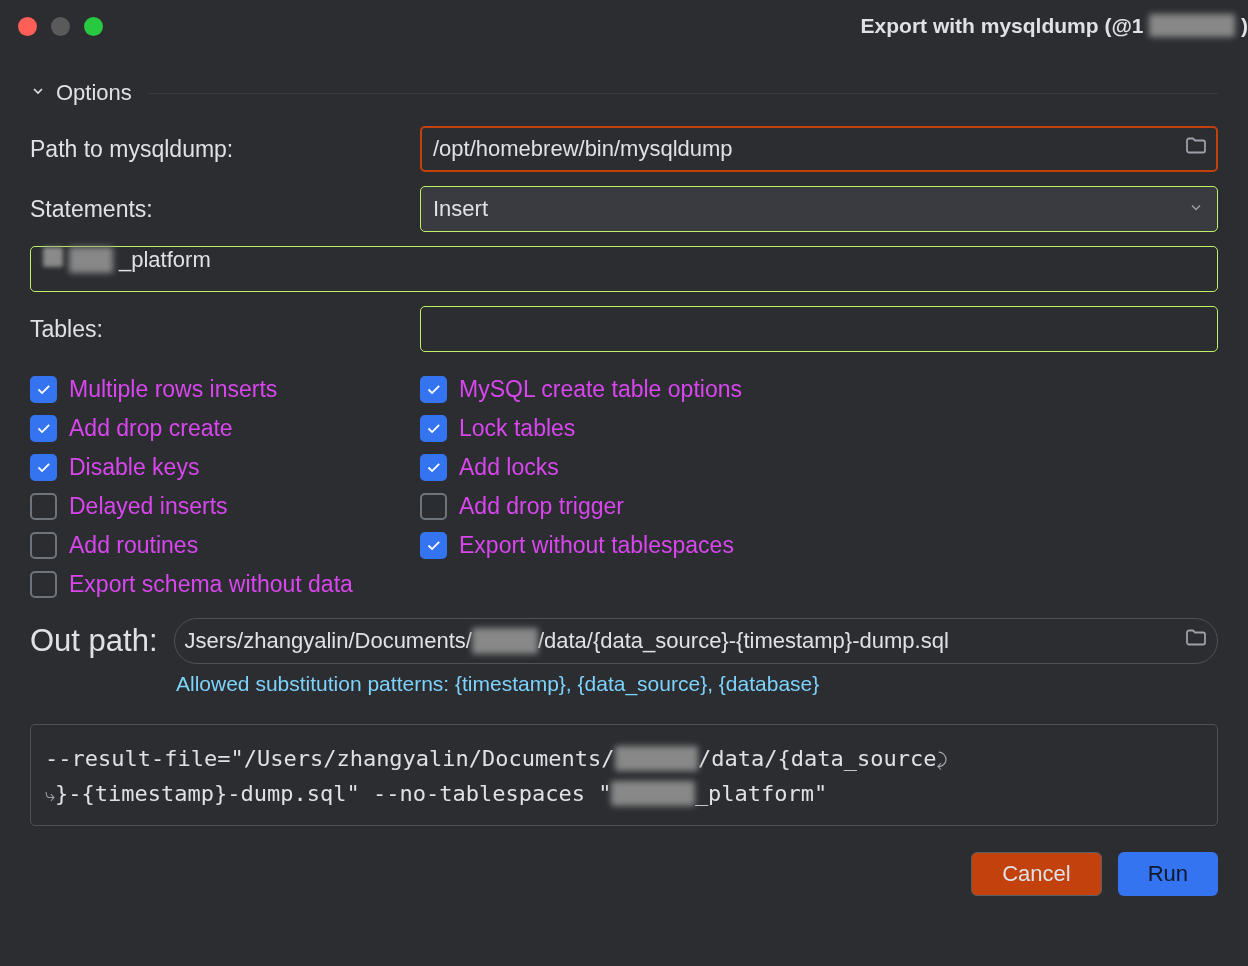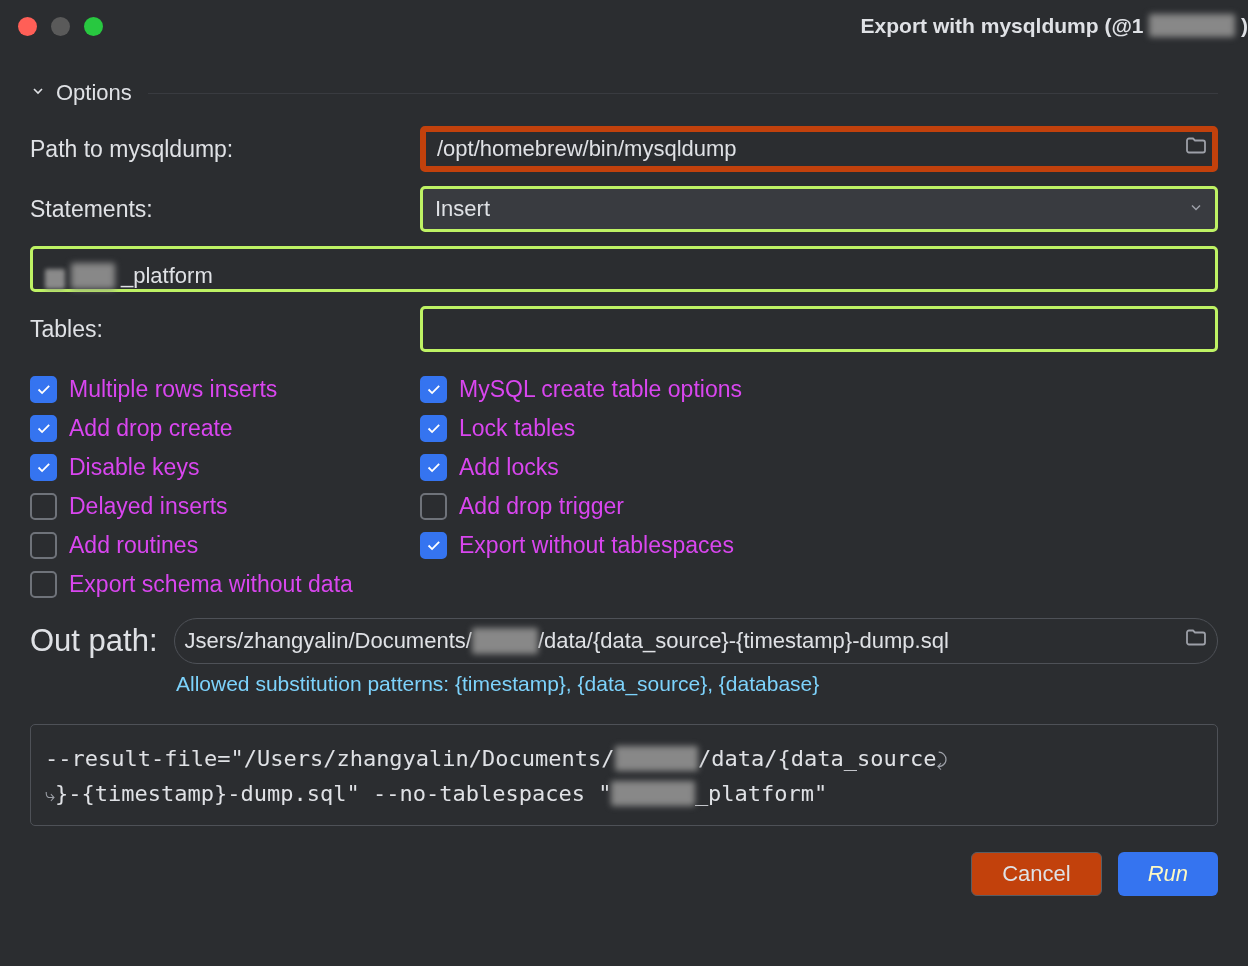--- a/index.html
+++ b/index.html
@@ -32,27 +32,27 @@
   .title .blur { background: #888; color: transparent; border-radius:2px; padding: 0 2px; filter: blur(3px);}
   .content { padding: 28px 30px 18px 30px; flex: 1; display: flex; flex-direction: column; }
   .section-header { display:flex; align-items:center; gap:10px; margin-bottom: 20px;}
   .section-header .chev { font-size: 18px; color:#dfe1e5; }
   .section-header .label { font-size: 22px; font-weight: 500; }
   .section-header .rule { flex:1; height:1px; background:#393b40; margin-left: 6px;}
   .form-row { display:flex; align-items:center; margin-bottom: 14px; }
   .form-row .flabel { width: 390px; font-size: 23px; color:#dfe1e5; }
   .field-wrap { flex:1; position: relative; }
   .text-input, .combo, .display-box {
-    width: 100%; height: 46px; border: 3px solid #bef264; border-radius: 5px;
+    width: 100%; height: 46px; border: 1px solid #bef264; border-radius: 5px;
     background: #2b2d30; color:#dfe1e5; font-size: 22px; padding: 0 62px 0 12px;
     outline: none;
   }
-  .text-input.focused { border: 6px solid #c2410c; padding: 0 32px 0 11px;}
+  .text-input.focused { border: 2px solid #c2410c; padding: 0 32px 0 11px;}
   .combo { background:#393b40; appearance:none; cursor:pointer;}
-  .display-box { background:#2b2d30; display:flex; align-items:flex-end; gap:6px;}
+  .display-box { background:#2b2d30; display:flex; align-items:flex-start; gap:6px;}
   .display-box .dbicon { width:20px; height:20px; background:#8a8a8a; filter:blur(2px); border-radius:2px;}
   .display-box .blurtxt{ color:transparent; background:#888; filter:blur(3px); border-radius:2px; }
   .browse-icon {
     position:absolute; right:10px; top:50%; transform:translateY(-50%);
     color:#9da0a8; font-size:20px;
   }
   .chev-down {
     position:absolute; right:14px; top:50%; transform:translateY(-50%);
     color:#9da0a8;
   }
@@ -76,21 +76,21 @@
   .hint { font-size:21px; color:#7dd3fc; margin-left:146px; margin-bottom:28px;}
   .preview {
     border:1px solid #4e5157; border-radius:5px; padding:16px 14px 14px 14px;
     font-family: ui-monospace, Menlo, Consolas, monospace; font-size:22px; color:#dfe1e5;
     line-height:1.6; word-break:break-all; margin-bottom: 26px;
   }
   .preview .blurtxt { color:transparent; background:#888; filter:blur(3px); border-radius:2px; padding:0 2px;}
   .footer { display:flex; justify-content:flex-end; gap:16px; }
   .btn { height:44px; padding:0 30px; border-radius:6px; font-size:22px; border:none; cursor:pointer;}
   .btn.secondary { background:#c2410c; border:1px solid #5a5d63; color:#dfe1e5;}
-  .btn.primary { background:#3574f0; color:#fef9c3;font-style:italic;}
+  .btn.primary { background:#3574f0; color:#0f172a;}
   .wrap-glyph { font-family: ui-monospace, Menlo, monospace; color:#9da0a8; font-size:18px;}
 </style>
 </head>
 <body>
 
 <div class="window">
   <div class="titlebar">
     <div class="traffic-lights">
       <div class="tl red"></div>
       <div class="tl yellow"></div>

